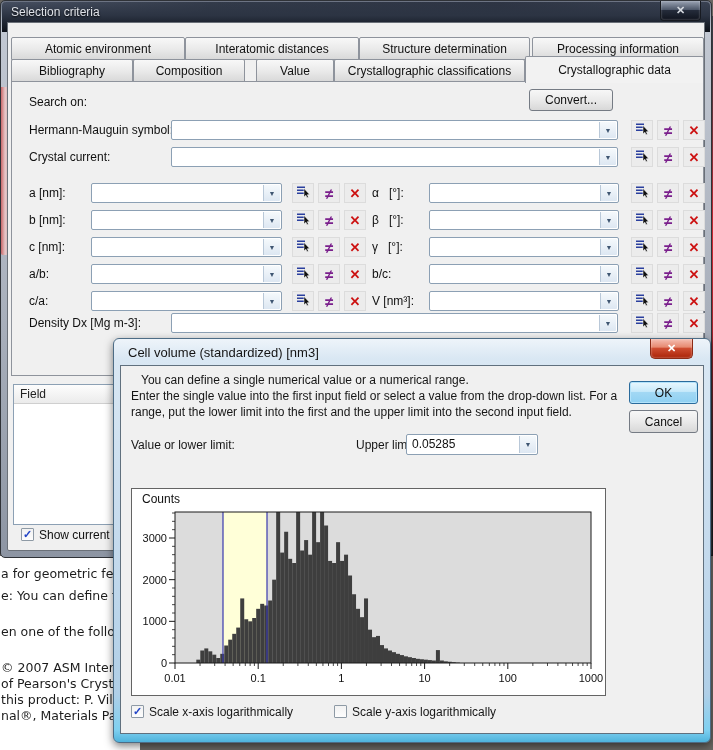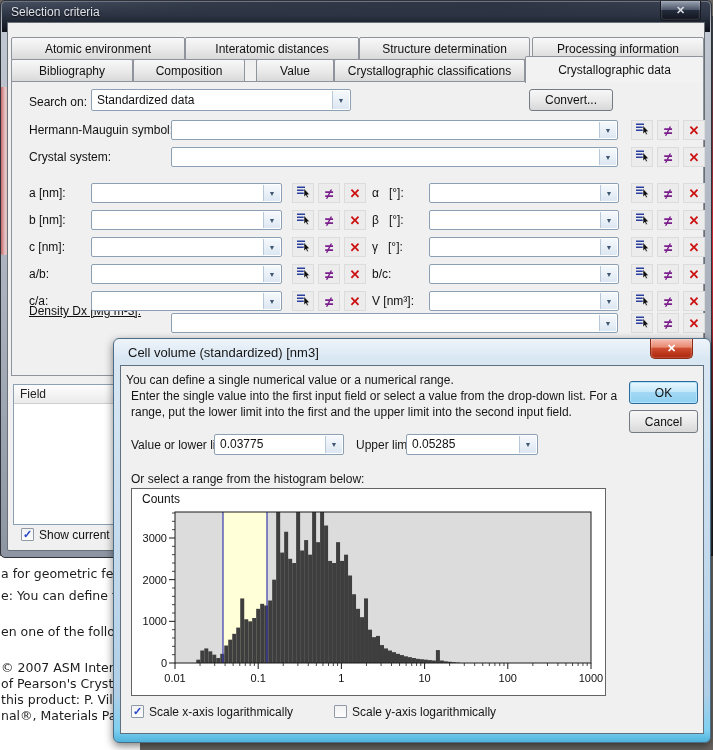--- a/index.html
+++ b/index.html
@@ -103,24 +103,20 @@
       <div class="tab" style="left: 358px; top: 36px; width: 171px; height: 23px;">Structure determination</div>
       <div class="tab" style="left: 531px; top: 36px; width: 172px; height: 23px;">Processing information</div>
       <div class="tab" style="left: 10px; top: 58px; width: 122px; height: 23px;">Bibliography</div>
       <div class="tab" style="left: 132px; top: 58px; width: 112px; height: 23px;">Composition</div>
       <div class="tab" style="left: 255px; top: 58px; width: 78px; height: 23px;">Value</div>
       <div class="tab" style="left: 333px; top: 58px; width: 191px; height: 23px;">Crystallographic classifications</div>
       <div class="tab active" style="left: 524px; top: 55px; width: 179px; height: 27px;">Crystallographic data</div>
     </div>
 
   <span class="lbl" style="left:28px;top:94px">Search on:</span>
-  <div class="combo" style="left:90px;top:88px;width:260px;height:22px">
-    <span class="v" style="top:3px">Standardized data</span>
-    <span class="arw">▼</span>
-  </div>
   <div class="btn" style="left:528px;top:88px;width:84px;height:22px">Convert...</div>
 
   <div id="form-host">
       <span class="lbl" style="left: 28px; top: 122px;">Hermann-Mauguin symbol:</span>
       <div class="combo" style="left: 170px; top: 119px; width: 447px; height: 20px;">
         <span class="v"></span>
         <span class="arw">▼</span>
       </div>
       <div class="ibtn" style="left: 630px; top: 119px;">
         <span><svg viewBox="0 0 14 14" width="14" height="14">
@@ -129,40 +125,40 @@
             <rect x="1" y="8.5" width="8" height="1.5" fill="#2a3f9e"></rect>
             <path d="M8 4.5 L8 13 L9.9 11.2 L11 13.8 L12.4 13.2 L11.3 10.7 L13.6 10.5 Z" fill="#101010" stroke="#fff" stroke-width="0.5"></path>
           </svg></span>
       </div>
       <div class="ibtn" style="left: 656px; top: 119px;">
         <span class="neq">≠</span>
       </div>
       <div class="ibtn" style="left: 682px; top: 119px;">
         <span class="rem">✕</span>
       </div>
-      <span class="lbl" style="left: 28px; top: 149px;">Crystal system:</span>
+      <span class="lbl" style="left: 28px; top: 149px;">Crystal current:</span>
       <div class="combo" style="left: 170px; top: 146px; width: 447px; height: 20px;">
         <span class="v"></span>
         <span class="arw">▼</span>
       </div>
       <div class="ibtn" style="left: 630px; top: 146px;">
         <span><svg viewBox="0 0 14 14" width="14" height="14">
             <rect x="1" y="2.5" width="8" height="1.5" fill="#2a3f9e"></rect>
             <rect x="1" y="5.5" width="8" height="1.5" fill="#2a3f9e"></rect>
             <rect x="1" y="8.5" width="8" height="1.5" fill="#2a3f9e"></rect>
             <path d="M8 4.5 L8 13 L9.9 11.2 L11 13.8 L12.4 13.2 L11.3 10.7 L13.6 10.5 Z" fill="#101010" stroke="#fff" stroke-width="0.5"></path>
           </svg></span>
       </div>
       <div class="ibtn" style="left: 656px; top: 146px;">
         <span class="neq">≠</span>
       </div>
       <div class="ibtn" style="left: 682px; top: 146px;">
         <span class="rem">✕</span>
       </div>
-      <span class="lbl" style="left: 28px; top: 303px; text-decoration: underline;">Density Dx [Mg m-3]:</span>
+      <span class="lbl" style="left: 28px; top: 315px;">Density Dx [Mg m-3]:</span>
       <div class="combo" style="left: 170px; top: 312px; width: 447px; height: 20px;">
         <span class="v"></span>
         <span class="arw">▼</span>
       </div>
       <div class="ibtn" style="left: 630px; top: 312px;">
         <span><svg viewBox="0 0 14 14" width="14" height="14">
             <rect x="1" y="2.5" width="8" height="1.5" fill="#2a3f9e"></rect>
             <rect x="1" y="5.5" width="8" height="1.5" fill="#2a3f9e"></rect>
             <rect x="1" y="8.5" width="8" height="1.5" fill="#2a3f9e"></rect>
             <path d="M8 4.5 L8 13 L9.9 11.2 L11 13.8 L12.4 13.2 L11.3 10.7 L13.6 10.5 Z" fill="#101010" stroke="#fff" stroke-width="0.5"></path>
@@ -371,39 +367,34 @@
   </div>
   <span class="cbx" style="left:20px;top:527px">✓</span>
   <span class="lbl" style="left:38px;top:527px">Show current re</span>
 </div>
 
 <div id="modal" class="abs">
   <span id="modal-title">Cell volume (standardized) [nm3]</span>
   <div class="close-red">✕</div>
   <div id="modal-content"></div>
 
-  <span class="mtext" style="left:12px;top:34px">You can define a single numerical value or a numerical range.</span>
+  <span class="mtext" style="left:27px;top:34px">You can define a single numerical value or a numerical range.</span>
   <span class="mtext" style="left:17px;top:50px">Enter the single value into the first input field or select a value from the drop-down list. For a</span>
   <span class="mtext" style="left:17px;top:66px">range, put the lower limit into the first and the upper limit into the second input field.</span>
 
   <div class="btn ok" style="left:515px;top:42px;width:69px;height:23px">OK</div>
   <div class="btn" style="left:515px;top:71px;width:69px;height:23px">Cancel</div>
 
   <span class="mtext" style="left:17px;top:99px">Value or lower limit:</span>
-  <div class="combo" style="left:100px;top:95px;width:130px;height:21px;z-index:21">
-    <span class="v">0.03775</span>
-    <span class="arw">▼</span>
-  </div>
   <span class="mtext" style="left:242px;top:99px">Upper limit:</span>
   <div class="combo" style="left:292px;top:95px;width:132px;height:21px;z-index:21">
     <span class="v">0.05285</span>
     <span class="arw">▼</span>
   </div>
 
-  <span class="mtext" style="left:17px;top:133px">Or select a range from the histogram below:</span>
 
   <div id="hist-box">
       <svg width="473" height="206">
         <rect x="43" y="23" width="416" height="151" fill="#dcdcdc"></rect>
         <rect x="90.99949073630522" y="23" width="44.001621401856326" height="151" fill="#ffffd8"></rect>
         <rect x="64.30" y="170.67" width="3.99" height="3.33" fill="#3e3e3e"></rect>
         <rect x="68.29" y="161.50" width="3.99" height="12.50" fill="#3e3e3e"></rect>
         <rect x="72.29" y="159.42" width="3.99" height="14.58" fill="#3e3e3e"></rect>
         <rect x="76.28" y="162.33" width="3.99" height="11.67" fill="#3e3e3e"></rect>
         <rect x="80.27" y="165.67" width="3.99" height="8.33" fill="#3e3e3e"></rect>

